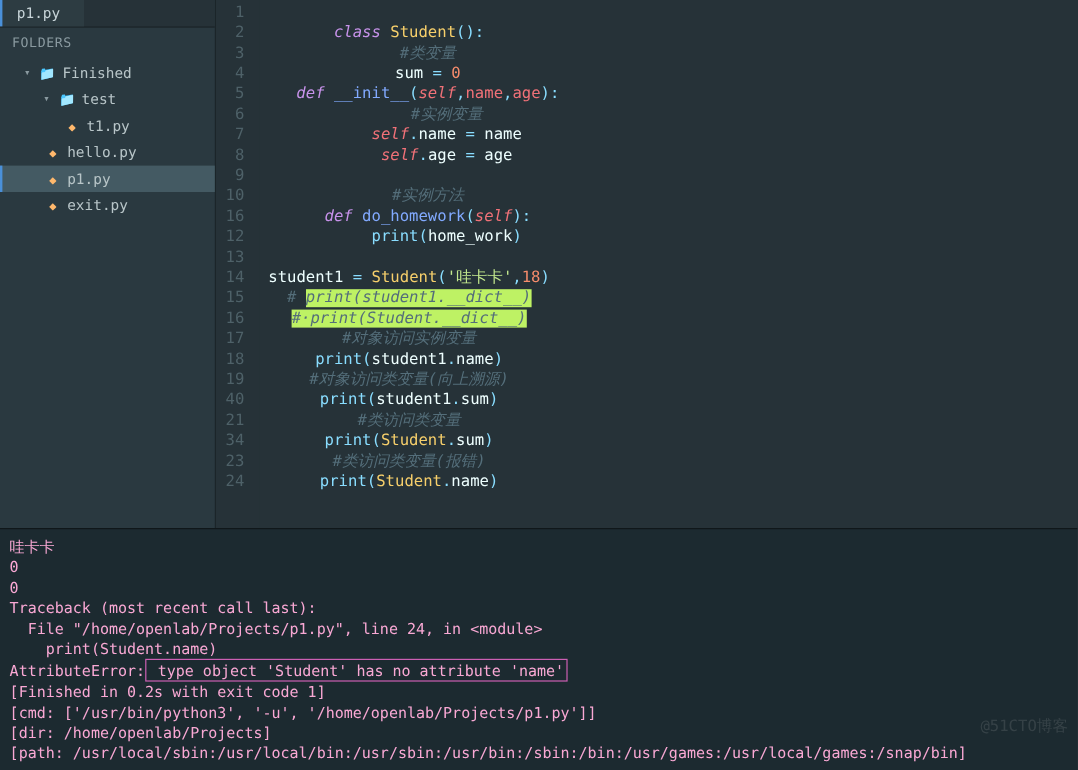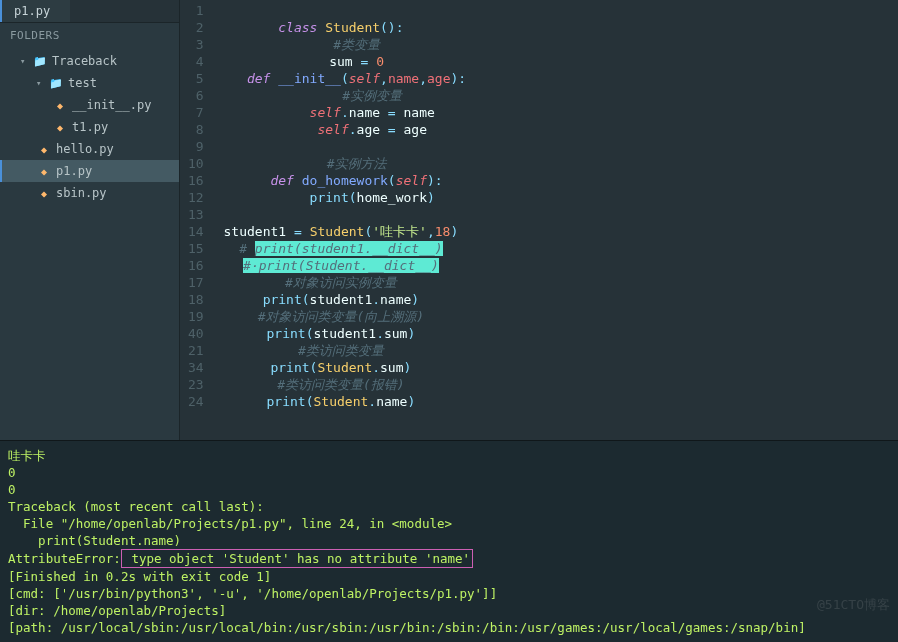--- a/index.html
+++ b/index.html
@@ -81,27 +81,27 @@
 .cls { color:#f6cf6b; }
 .fn { color:#82aaff; }
 .fnb { color:#89ddff; }
 .arg { color:#f07178; }
 .selfc { color:#f07178; font-style:italic;}
 .op { color:#89ddff; }
 .prop { color:#eeffff; }
 .num { color:#f78c6c; }
 .str { color:#c3e88d; }
 .cmt { color:#546e7a; font-style:italic; }
-.cmtsel { color:#546e7a; font-style:italic; background:#5eead4; }
+.cmtsel { color:#546e7a; font-style:italic; background:#bef264; }
 .pun { color:#89ddff; }
 .norm { color:#eeffff; }
 
 .console {
   background:#1c2a30;
-  color:#bef264;
+  color:#f9a8d4;
   padding: 6px 8px;
   font-size: 12.5px;
   line-height: 17px;
   white-space:pre;
   border-top:1px solid #10171a;
   overflow:hidden;
 }
 .errbox {
   display:inline-block;
   border:1px solid #cc5fb3;
@@ -123,46 +123,42 @@
       <div class="tab-row">
         <div class="tab">
           <span>p1.py</span>
         </div>
       </div>
       <div class="folders-header">FOLDERS</div>
       <div class="tree" id="tree">
           <div class="tree-item depth1">
             <span class="chev">▾</span>
             <span class="ficon folder"></span>
-            <span>Traceback</span>
+            <span>Finished</span>
           </div>
           <div class="tree-item depth2">
             <span class="chev">▾</span>
             <span class="ficon folder"></span>
             <span>test</span>
-          </div>
-          <div class="tree-item depth3">
-            <span class="ficon py"></span>
-            <span>__init__.py</span>
           </div>
           <div class="tree-item depth3">
             <span class="ficon py"></span>
             <span>t1.py</span>
           </div>
           <div class="tree-item depth2">
             <span class="ficon py"></span>
             <span>hello.py</span>
           </div>
           <div class="tree-item depth2 active">
             <span class="ficon py"></span>
             <span>p1.py</span>
           </div>
           <div class="tree-item depth2">
             <span class="ficon py"></span>
-            <span>sbin.py</span>
+            <span>exit.py</span>
           </div>
         </div>
     </div>
     <div class="editor">
       <div class="gutter" id="gutter">
           <div>1</div>
           <div>2</div>
           <div>3</div>
           <div>4</div>
           <div>5</div>

